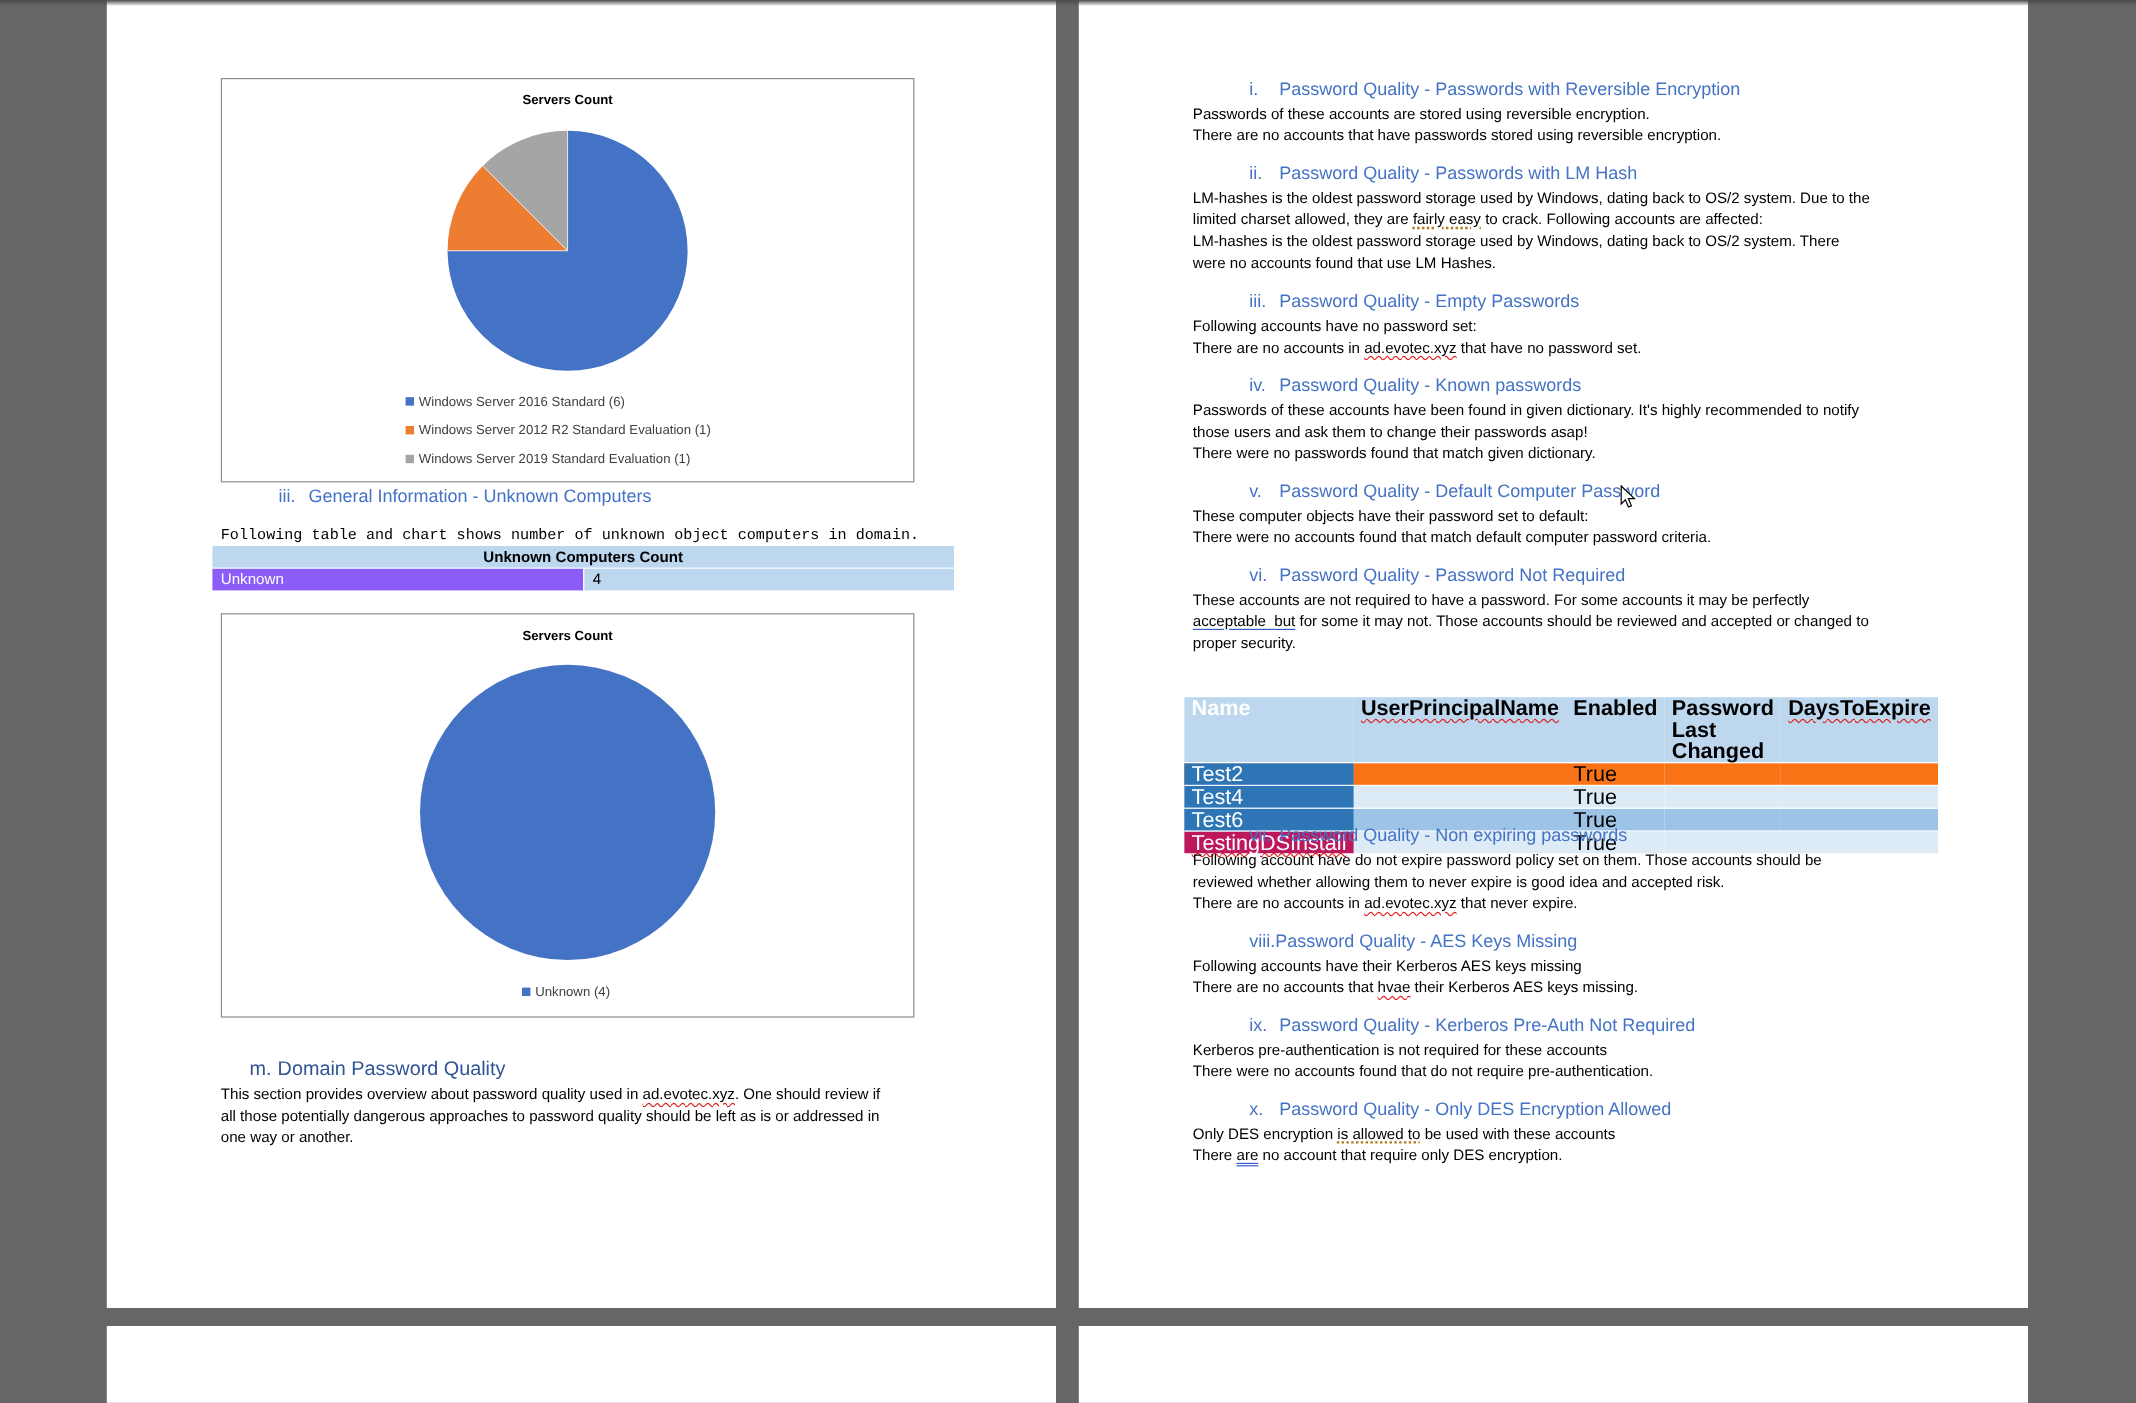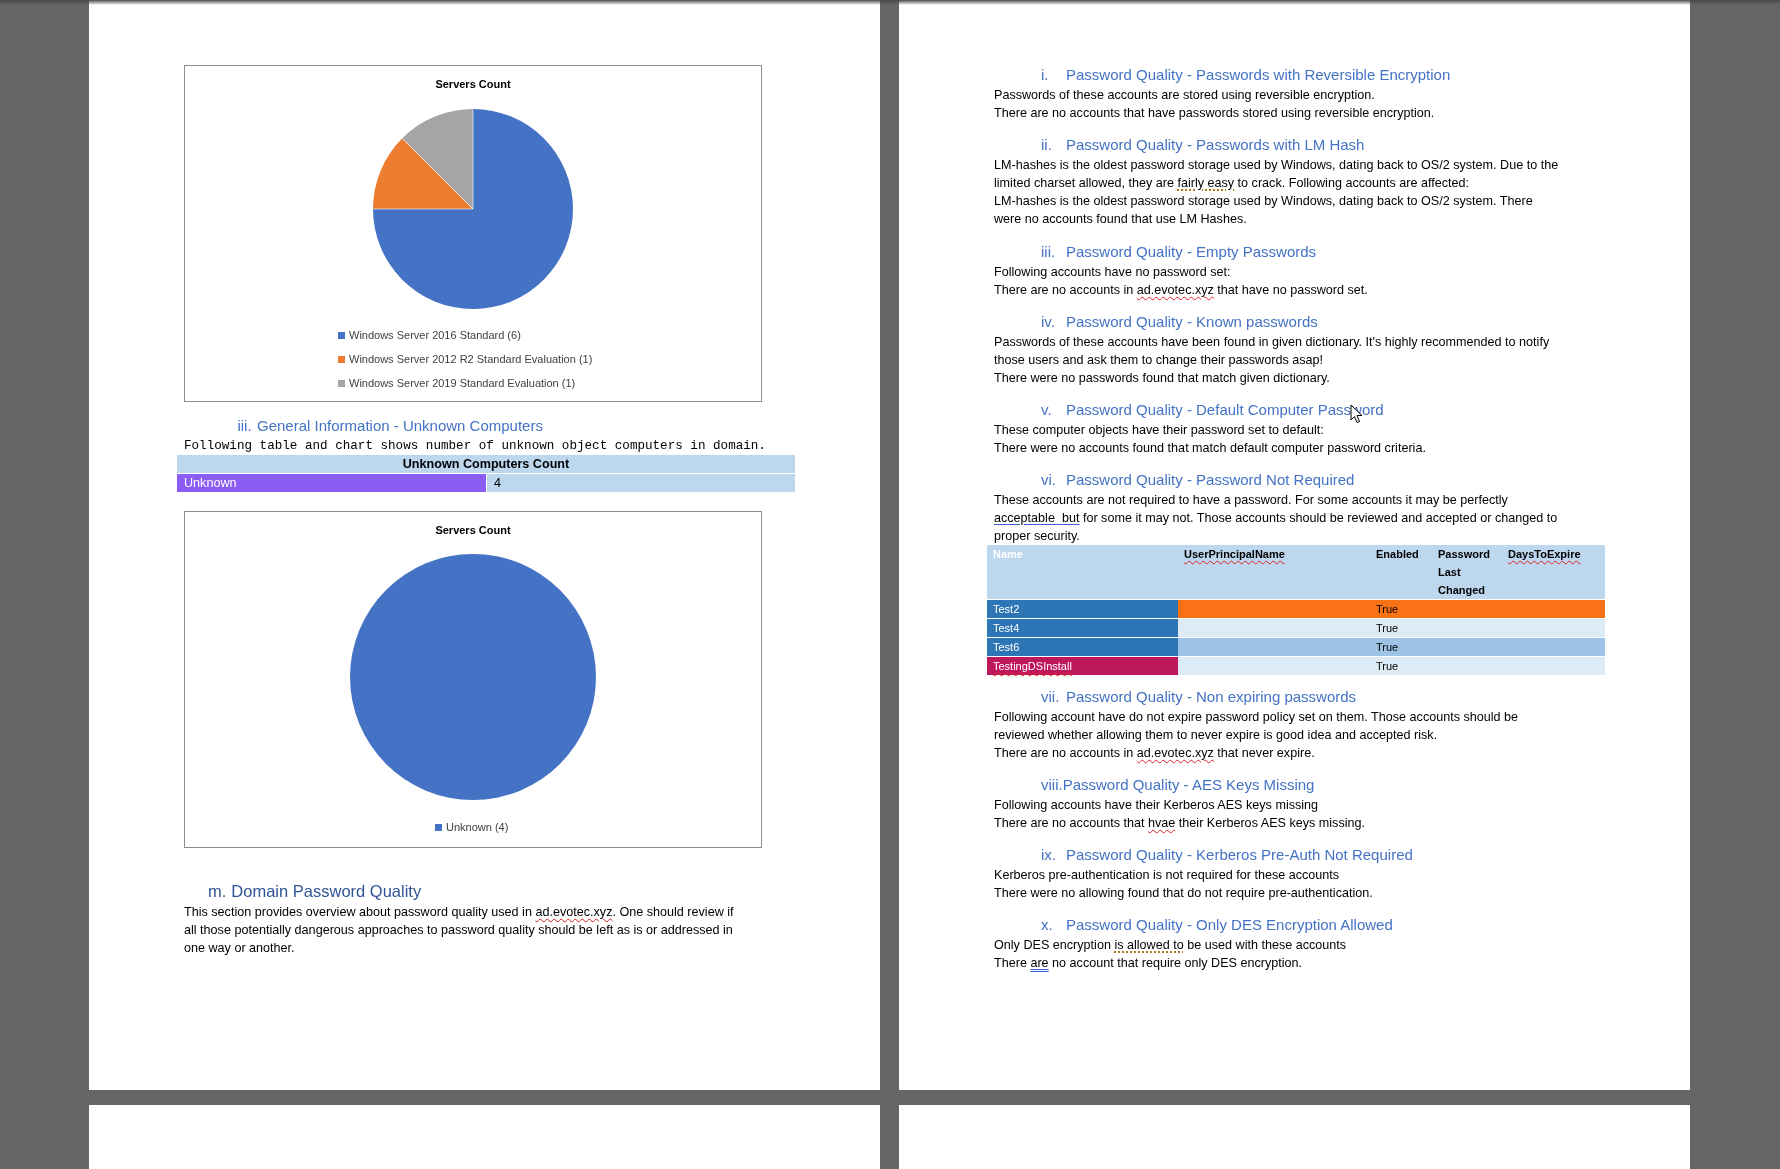--- a/index.html
+++ b/index.html
@@ -12,21 +12,21 @@
   .chart-box { position:absolute; border:1px solid #8c8c8c; background:#fff; box-sizing:border-box; }
   .chart-title { position:absolute; left:0; right:0; text-align:center; font-size:11px; font-weight:bold; color:#000; }
   .legend { position:absolute; font-size:11px; color:#404040; white-space:nowrap; }
   .legend .sw { display:inline-block; width:7px; height:7px; margin-right:4px; vertical-align:0px; }
   .h-sub { font-size:15px; color:#4472c4; }
   .h-main { font-size:16.5px; color:#2f5496; }
   .body { font-size:12.6px; color:#000; line-height:18px; }
   .squiggle { text-decoration:underline wavy #e02020; text-decoration-thickness:1px; text-underline-offset:2px; }
   .dotted { text-decoration:underline dotted #b07a1a; text-decoration-thickness:2px; text-underline-offset:2px; }
   .dblu { text-decoration:underline double #3a5fcd; text-underline-offset:2px; }
-  table.grid { position:absolute; border-collapse:collapse; font-size:11px; }
+  table.grid { position:absolute; border-collapse:collapse; font-size:18px;margin-top:36px; }
   table.grid td { padding:0 6px; vertical-align:top; line-height:18px; }
 </style>
 </head>
 <body>
 
 <div class="topshadow"></div>
 
 <div class="page" style="left:89px; top:0; width:791px; height:1090px;"></div>
 
 <div class="chart-box" style="left:184px; top:65px; width:578px; height:337px;">
@@ -44,21 +44,21 @@
     <span class="sw" style="background:#4472c4;"></span><span>Windows Server 2016 Standard (6)</span>
   </div>
   <div class="legend" style="left:153px; top:287px;">
     <span class="sw" style="background:#ed7d31;"></span><span>Windows Server 2012 R2 Standard Evaluation (1)</span>
   </div>
   <div class="legend" style="left:153px; top:311px;">
     <span class="sw" style="background:#a5a5a5;"></span><span>Windows Server 2019 Standard Evaluation (1)</span>
   </div>
 </div>
 
-<div class="abs h-sub" style="left:232px; top:417px;text-align:center;">
+<div class="abs h-sub" style="left:232px; top:405px;">
   <span style="display:inline-block; width:25px;">iii.</span><span>General Information - Unknown Computers</span>
 </div>
 <div class="abs body" style="left:184px; top:437px;font-family:Liberation Mono, monospace;">Following table and chart shows number of unknown object computers in domain.</div>
 
 <div style="position:absolute; left:177px; top:455px; width:618px;">
   <div style="background:#bdd7ee; height:18px; line-height:18px; text-align:center; font-weight:bold; font-size:12.6px; border-bottom:1px solid #fff;">Unknown Computers Count</div>
   <div style="display:flex; height:18px; line-height:18px; font-size:12.6px;">
     <div style="width:309px; background:#8b5cf6; color:#fff; padding-left:7px; box-sizing:border-box;">Unknown</div>
     <div style="flex:1; background:#bdd7ee; padding-left:7px; box-sizing:border-box; border-left:1px solid #fff;">4</div>
   </div>
@@ -182,19 +182,19 @@
 <div class="abs h-sub" style="left:1041px; top:776px;">
   <span>viii.</span><span>Password Quality - AES Keys Missing</span>
 </div>
 <div class="abs body" style="left:994px; top:796px;">Following accounts have their Kerberos AES keys missing</div>
 <div class="abs body" style="left:994px; top:814px;">There are no accounts that <span class="squiggle">hvae</span> their Kerberos AES keys missing.</div>
 
 <div class="abs h-sub" style="left:1041px; top:846px;">
   <span style="display:inline-block; width:25px;">ix.</span><span>Password Quality - Kerberos Pre-Auth Not Required</span>
 </div>
 <div class="abs body" style="left:994px; top:866px;">Kerberos pre-authentication is not required for these accounts</div>
-<div class="abs body" style="left:994px; top:884px;">There were no allowing found that do not require pre-authentication.</div>
+<div class="abs body" style="left:994px; top:884px;">There were no accounts found that do not require pre-authentication.</div>
 
 <div class="abs h-sub" style="left:1041px; top:916px;">
   <span style="display:inline-block; width:25px;">x.</span><span>Password Quality - Only DES Encryption Allowed</span>
 </div>
 <div class="abs body" style="left:994px; top:936px;">Only DES encryption <span class="dotted">is allowed to</span> be used with these accounts</div>
 <div class="abs body" style="left:994px; top:954px;">There <span class="dblu">are</span> no account that require only DES encryption.</div>
 
 </body></html>

